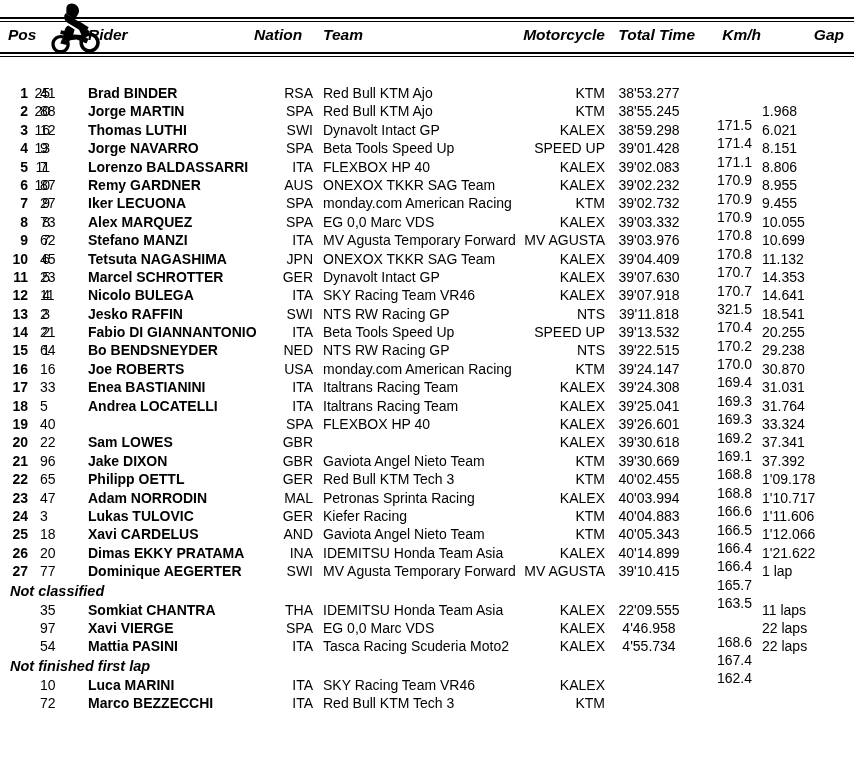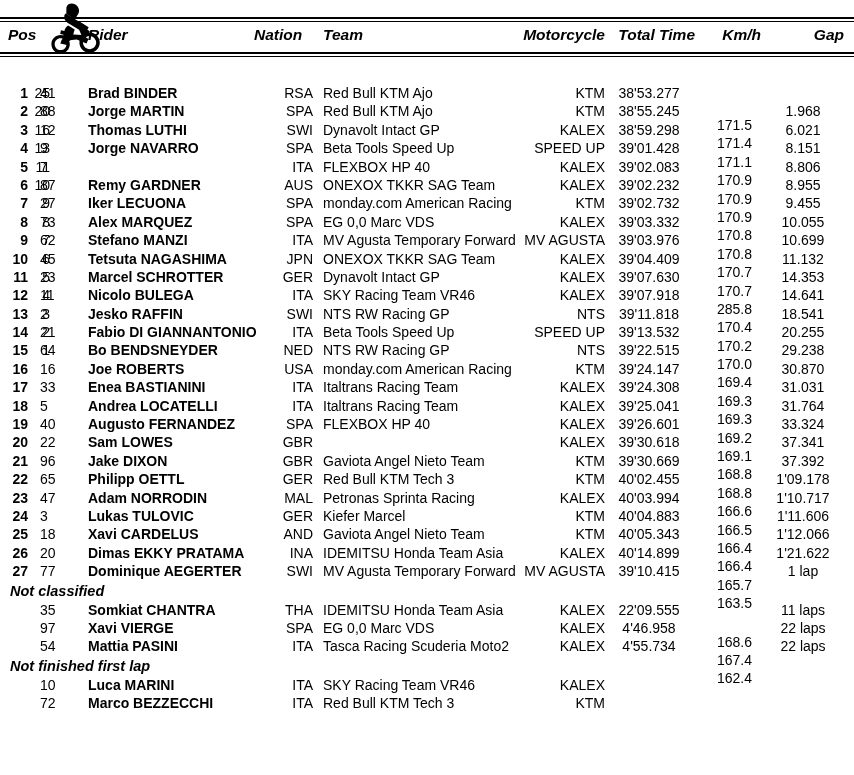--- a/index.html
+++ b/index.html
@@ -124,21 +124,21 @@
     font-size: 13.5px;
   }
   .c-kmh {
     left: 700px; width: 52px;
     text-align: right;
     font-size: 13.5px;
     margin-top: 32px;
   }
   .c-gap {
     left: 762px; width: 82px;
-    text-align: center;
+    text-align: left;
     font-size: 13.5px;
   }
 
   .section-title {
     position: relative;
     height: 20px;
     font-weight: bold;
     font-style: italic;
     font-size: 14.5px;
     line-height: 20px;
@@ -236,20 +236,21 @@
       <span class="c-team">Beta Tools Speed Up</span>
       <span class="c-moto">SPEED UP</span>
       <span class="c-time">39'01.428</span>
       <span class="c-kmh">170.9</span>
       <span class="c-gap">8.151</span>
     </div>
     <div class="row">
       <span class="c-pos">5</span>
       <span class="c-pts">11</span>
       <span class="c-num">7</span>
+      <span class="c-rider">Lorenzo BALDASSARRI</span>
       <span class="c-nation">ITA</span>
       <span class="c-team">FLEXBOX HP 40</span>
       <span class="c-moto">KALEX</span>
       <span class="c-time">39'02.083</span>
       <span class="c-kmh">170.9</span>
       <span class="c-gap">8.806</span>
     </div>
     <div class="row">
       <span class="c-pos">6</span>
       <span class="c-pts">10</span>
@@ -312,21 +313,21 @@
     </div>
     <div class="row">
       <span class="c-pos">11</span>
       <span class="c-pts">5</span>
       <span class="c-num">23</span>
       <span class="c-rider">Marcel SCHROTTER</span>
       <span class="c-nation">GER</span>
       <span class="c-team">Dynavolt Intact GP</span>
       <span class="c-moto">KALEX</span>
       <span class="c-time">39'07.630</span>
-      <span class="c-kmh">285.8</span>
+      <span class="c-kmh">321.5</span>
       <span class="c-gap">14.353</span>
     </div>
     <div class="row">
       <span class="c-pos">12</span>
       <span class="c-pts">4</span>
       <span class="c-num">11</span>
       <span class="c-rider">Nicolo BULEGA</span>
       <span class="c-nation">ITA</span>
       <span class="c-team">SKY Racing Team VR46</span>
       <span class="c-moto">KALEX</span>
@@ -403,21 +404,20 @@
       <span class="c-team">Italtrans Racing Team</span>
       <span class="c-moto">KALEX</span>
       <span class="c-time">39'25.041</span>
       <span class="c-kmh">169.2</span>
       <span class="c-gap">31.764</span>
     </div>
     <div class="row">
       <span class="c-pos">19</span>
       <span class="c-pts"></span>
       <span class="c-num">40</span>
-      <span class="c-rider">Augusto FERNANDEZ</span>
       <span class="c-nation">SPA</span>
       <span class="c-team">FLEXBOX HP 40</span>
       <span class="c-moto">KALEX</span>
       <span class="c-time">39'26.601</span>
       <span class="c-kmh">169.1</span>
       <span class="c-gap">33.324</span>
     </div>
     <div class="row">
       <span class="c-pos">20</span>
       <span class="c-pts"></span>
@@ -464,21 +464,21 @@
       <span class="c-time">40'03.994</span>
       <span class="c-kmh">166.5</span>
       <span class="c-gap">1'10.717</span>
     </div>
     <div class="row">
       <span class="c-pos">24</span>
       <span class="c-pts"></span>
       <span class="c-num">3</span>
       <span class="c-rider">Lukas TULOVIC</span>
       <span class="c-nation">GER</span>
-      <span class="c-team">Kiefer Marcel</span>
+      <span class="c-team">Kiefer Racing</span>
       <span class="c-moto">KTM</span>
       <span class="c-time">40'04.883</span>
       <span class="c-kmh">166.4</span>
       <span class="c-gap">1'11.606</span>
     </div>
     <div class="row">
       <span class="c-pos">25</span>
       <span class="c-pts"></span>
       <span class="c-num">18</span>
       <span class="c-rider">Xavi CARDELUS</span>

